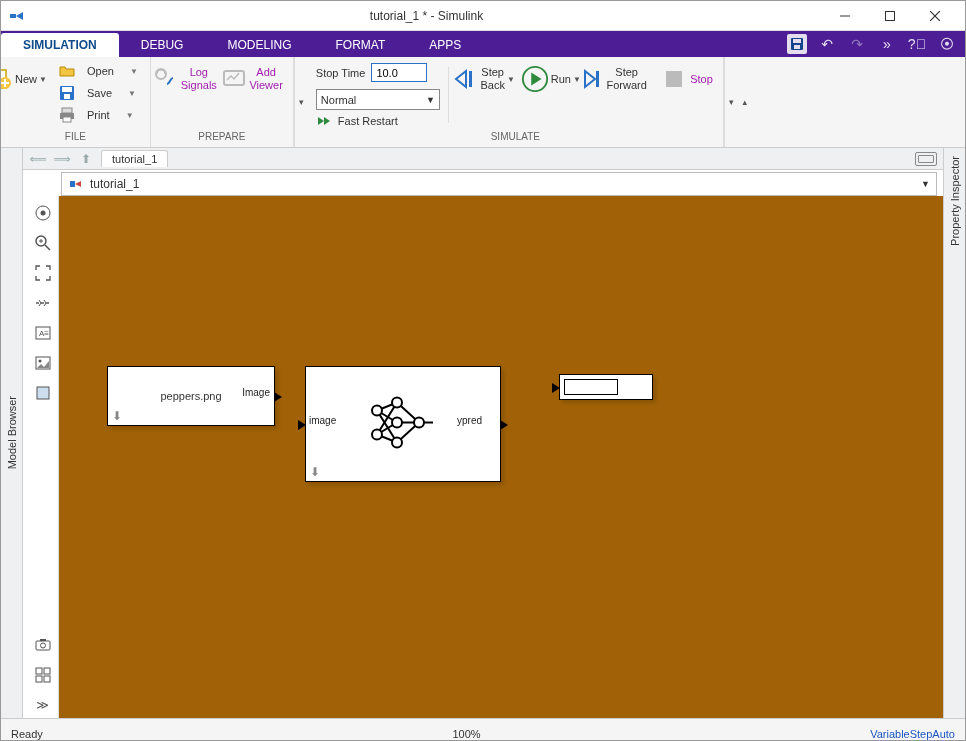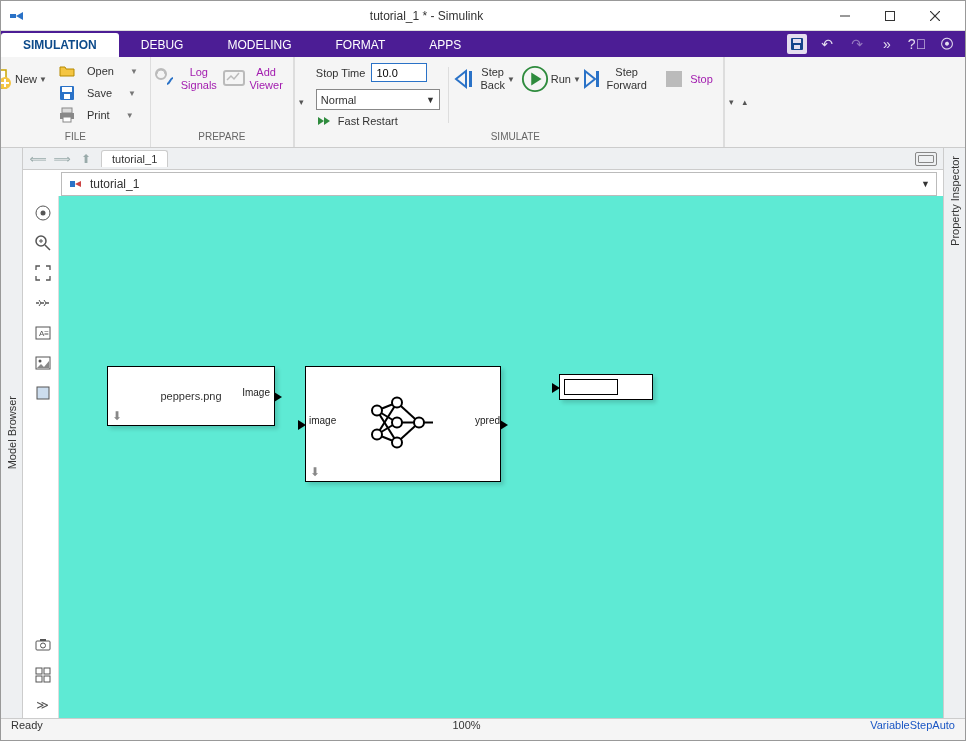--- a/index.html
+++ b/index.html
@@ -69,48 +69,48 @@
   .crumbrow .ci { width:16px; height:16px; display:flex; align-items:center; justify-content:center; }
   .crumbrow .crumbtext { flex:1; font-size:12px; }
   .crumbrow .drop { font-size:9px; }
 
   .canvaswrap { flex:1; display:flex; min-height:0; }
   .palette { width:32px; background:#fff; border-right:1px solid #ddd; display:flex; flex-direction:column; align-items:center; padding-top:4px; gap:4px; margin-left:4px;}
   .palette .pbtn { width:26px; height:26px; display:flex; align-items:center; justify-content:center; color:#555; border-radius:3px; cursor:pointer;}
   .palette .pspacer { flex:1; }
   .palette .pbtn svg { display:block; }
 
-  .canvas { flex:1; background:#5eead4; position:relative; overflow:hidden; }
+  .canvas { flex:1; background:#a16207; position:relative; overflow:hidden; }
 
   .block { position:absolute; background:#fff; border:1px solid #000; box-shadow:3px 3px 4px rgba(0,0,0,.15); }
   .block .port { position:absolute; width:0; height:0; }
   .port.out { right:-8px; border-top:5px solid transparent; border-bottom:5px solid transparent; border-left:8px solid #000; }
   .port.in { left:-8px; border-top:5px solid transparent; border-bottom:5px solid transparent; border-left:8px solid #000; }
   .portlabel { position:absolute; font-size:10px; color:#222; }
 
   .filearrow { position:absolute; bottom:2px; left:4px; font-size:12px; color:#888; }
 
   .block1 { left:48px; top:170px; width:168px; height:60px; }
   .block1 .txt { position:absolute; left:50%; top:50%; transform:translate(-50%,-50%); font-size:11px; }
   .block1 .port.out { top:25px; }
   .block1 .outlabel { right:4px; top:20px; font-size:10px; }
 
   .block2 { left:246px; top:170px; width:196px; height:116px; }
   .block2 .port.in { top:53px; }
   .block2 .port.out { top:53px; }
   .block2 .inlabel { left:3px; top:48px; font-size:10px; }
-  .block2 .outlabel { right:0; top:48px; font-size:10px; }
+  .block2 .outlabel { right:18px; top:48px; font-size:10px; }
   .nnicon { position:absolute; left:50%; top:50%; transform:translate(-50%,-50%); }
 
   .block3 { left:500px; top:178px; width:94px; height:26px; }
   .block3 .inner { position:absolute; left:4px; top:4px; width:54px; height:16px; border:1px solid #000; }
   .block3 .port.in { top:8px; }
 
   
-  .statusbar { height:22px; border-top:1px solid #ccc; background:#f5f5f5; display:flex; align-items:flex-start; padding:0 10px; font-size:11px; gap:16px;}
+  .statusbar { height:22px; border-top:1px solid #ccc; background:#f5f5f5; display:flex; align-items:flex-end; padding:0 10px; font-size:11px; gap:16px;}
   .statusbar .sspacer { flex:1; }
   .statusbar .solver { color:#1a56c4; }
   .statusbar .zoom { color:#333;margin-left:20px; }
 </style>
 </head>
 <body>
 
 <div class="titlebar">
   <div class="appicon">
     <svg width="16" height="16" viewBox="0 0 16 16">

